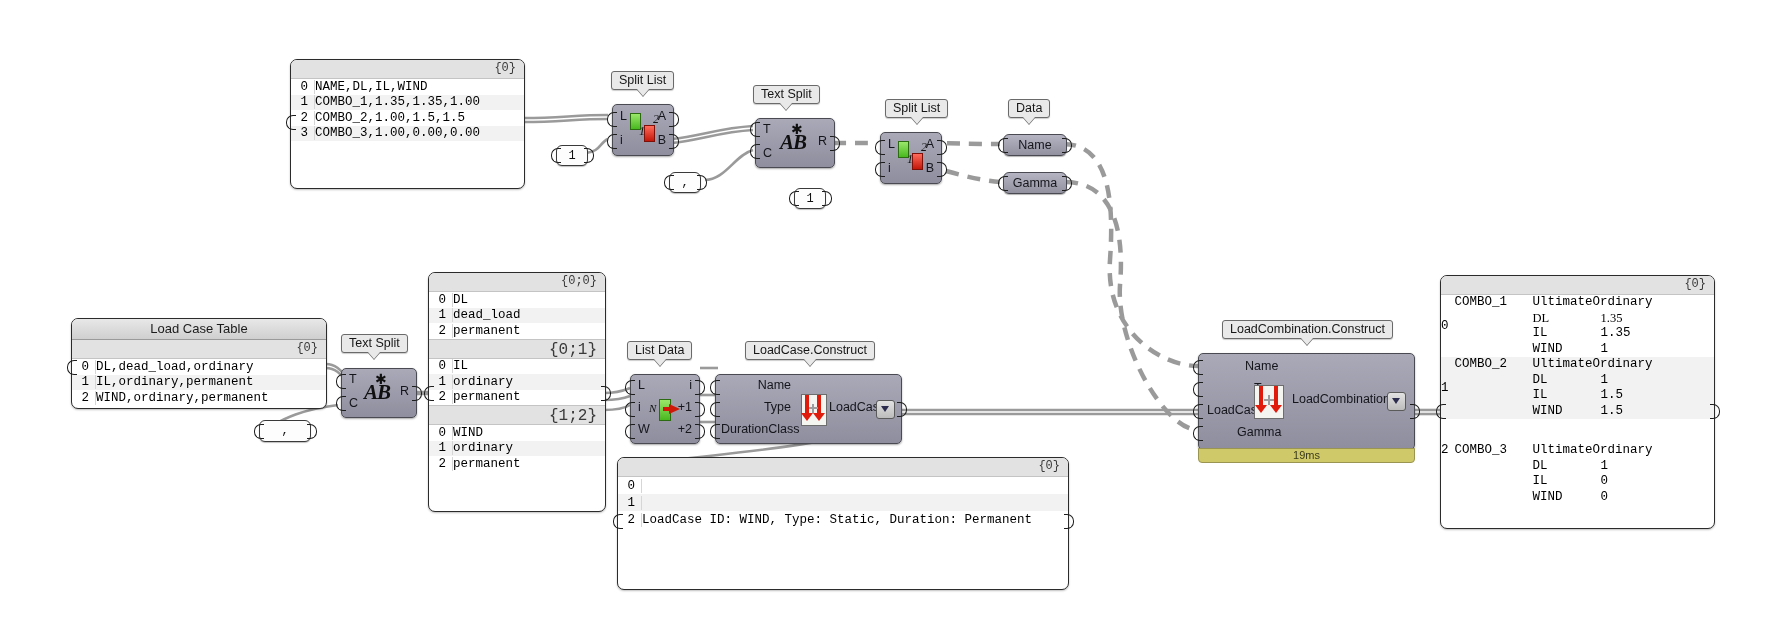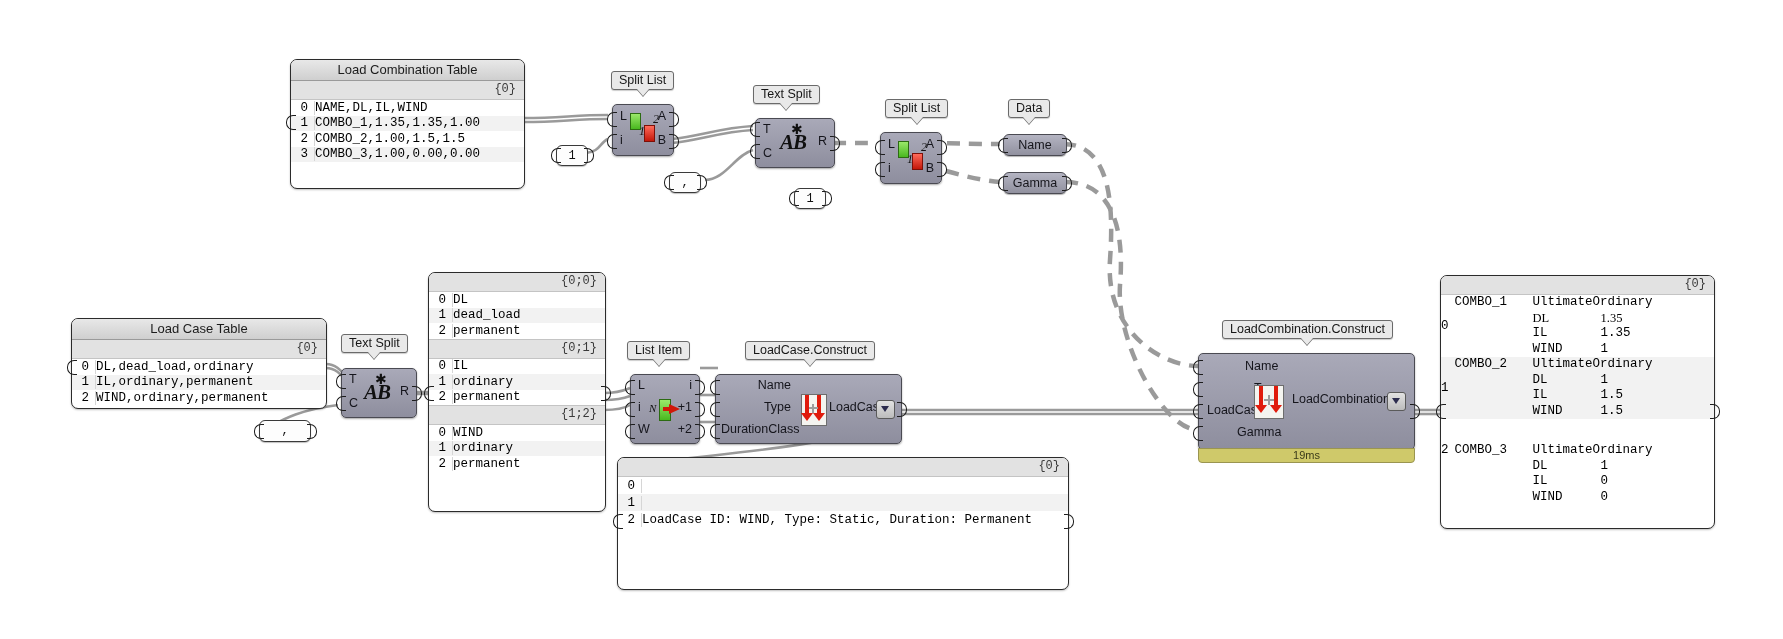--- a/index.html
+++ b/index.html
@@ -18,21 +18,21 @@
   .panel .pidx .br{position:absolute;right:8px;top:1px;font-size:12px;
          color:#3a3a3a;font-family:"Liberation Mono",monospace;}
   .rows{font-family:"Liberation Mono",monospace;font-size:12.5px;color:#000;}
   .row{display:flex;align-items:center;height:15.5px;}
   .row .n{width:17px;text-align:right;padding-right:6px;color:#000;flex:none;}
   .row .v{white-space:pre;}
   .row.alt{background:#f2f2f2;}
   .row .n{border-right:1px solid #d6d6d6;}
   .bhdr{height:18px;background:#e2e2e2;border-top:1px solid #c4c4c4;
         border-bottom:1px solid #c4c4c4;position:relative;}
-  .bhdr .br{position:absolute;right:8px;top:1px;font-size:12px;color:#3a3a3a;
+  .bhdr .br{position:absolute;right:8px;top:1px;font-size:16px;color:#3a3a3a;
         font-family:"Liberation Mono",monospace;}
 
   
   .comp{position:absolute;border:1px solid #4a4a52;border-radius:5px;
         background:linear-gradient(#a9a9b8,#8e8e9e);
         box-shadow:0 1px 2px rgba(0,0,0,.35);}
   .pname{position:absolute;font-size:12.5px;color:#15151c;}
   .pleft{left:7px;}
   .pright{right:7px;}
 
@@ -160,21 +160,20 @@
       <path d="M900,414 C1000,414 1100,414 1198,414"></path>
 
       <path d="M900,418 C880,440 720,455 622,465"></path>
 
       <path d="M1415,410 C1430,410 1435,410 1442,410"></path>
       <path d="M1415,414 C1430,414 1435,414 1442,414"></path>
     </g>
   </svg>
 
   <div class="panel" style="left:290px;top:59px;width:233px;height:128px;">
-    <div class="pcap">Load Combination Table</div>
     <div class="pidx">
       <span class="br">{0}</span>
     </div>
     <div class="rows">
       <div class="row">
         <span class="n">0</span>
         <span class="v">NAME,DL,IL,WIND</span>
         </div>
       <div class="row alt">
         <span class="n">1</span>
@@ -376,21 +375,21 @@
       <div class="row">
         <span class="n">2</span>
         <span class="v">permanent</span>
         </div>
     </div>
   </div>
   <div class="nub l" style="left:424px;top:386px;"></div>
   <div class="nub r" style="left:601px;top:386px;"></div>
 
   <div class="plate" style="left:627px;top:341px;">
-    <span>List Item</span>
+    <span>List Data</span>
     <span class="tail"></span>
   </div>
   <div class="comp" style="left:630px;top:374px;width:68px;height:68px;">
     <span class="pname pleft" style="top:3px;">L</span>
     <span class="pname pleft" style="top:25px;">i</span>
     <span class="pname pleft" style="top:47px;">W</span>
     <span class="pname pright" style="top:3px;">i</span>
     <span class="pname pright" style="top:25px;">+1</span>
     <span class="pname pright" style="top:47px;">+2</span>
     <span class="li-glyph" style="left:20px;top:24px;">

